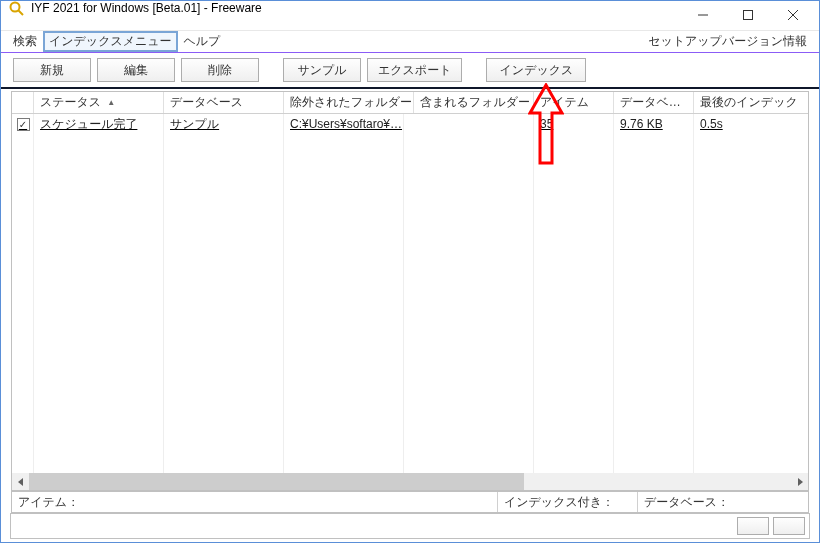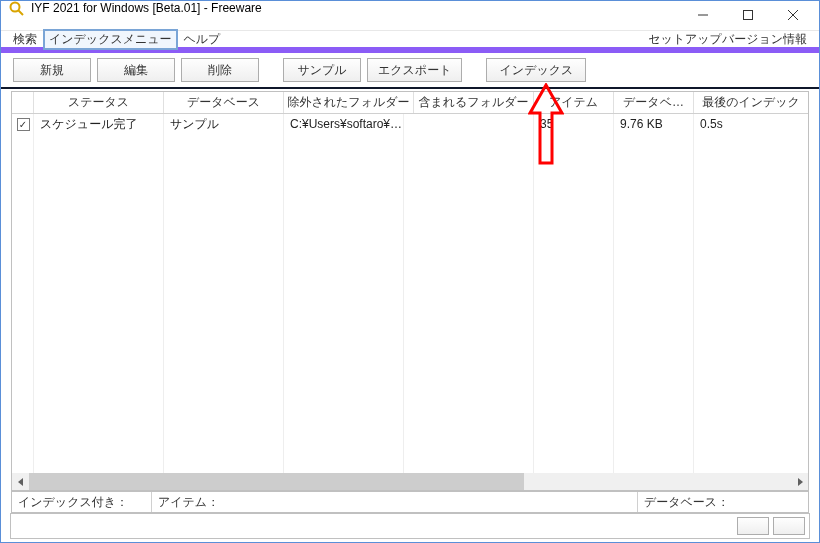--- a/index.html
+++ b/index.html
@@ -30,21 +30,21 @@
     .win-btn {
       width: 45px; height: 28px;
       display: flex; align-items: center; justify-content: center;
       color: #333;
     }
     .menubar {
       height: 22px;
       display: flex;
       align-items: center;
       padding: 0 6px;
-      border-bottom: 6px solid #8b5cf6;
+      border-bottom: 1px solid #8b5cf6;
     }
     .menu-item {
       padding: 2px 6px;
       color: #333;
     }
     .menu-item.active {
       border: 2px solid #7aa5d6;
       background: #f0f6fd;
       padding: 0 4px;
     }
@@ -81,28 +81,28 @@
       background: #fff;
       border-bottom: 1px solid #d0d0d0;
     }
     .gh-cell {
       border-right: 1px solid #e0e0e0;
       padding: 2px 6px;
       color: #333;
       display: flex; align-items: center;
       white-space: nowrap;
       overflow: hidden;
-      flex-direction: column;
     }
     .gh-check { width: 22px; justify-content: center; }
     .sort-ind { margin-left: 6px; font-size: 8px; color: #666; }
     .grid-body {
       position: relative;
       height: 360px;
       overflow: hidden;
+      text-decoration: underline;
     }
     .col-lines {
       position: absolute; top:0; bottom:0; left:0; right:0;
       display: flex;
       pointer-events: none;
     }
     .col-lines div { border-right: 1px solid #eee; }
     .grid-row {
       display: flex;
       height: 20px;
@@ -287,22 +287,22 @@
     </div>
     <div class="hscroll-btn">
       <svg width="8" height="8">
           <polygon points="2,0 2,8 7,4" fill="#606060"></polygon>
         </svg>
     </div>
   </div>
 </div>
 
 <div class="statusbar">
+  <div class="sb-cell" style="flex:1">アイテム：</div>
   <div class="sb-cell" style="width:140px">インデックス付き：</div>
-  <div class="sb-cell" style="flex:1">アイテム：</div>
   <div class="sb-cell" style="width:170px;border-right:none">データベース：</div>
 </div>
 
 <div class="footer">
   <div class="fbtn"></div>
   <div class="fbtn"></div>
 </div>
 
 <div class="arrow-annot">
   <svg width="36" height="90">

